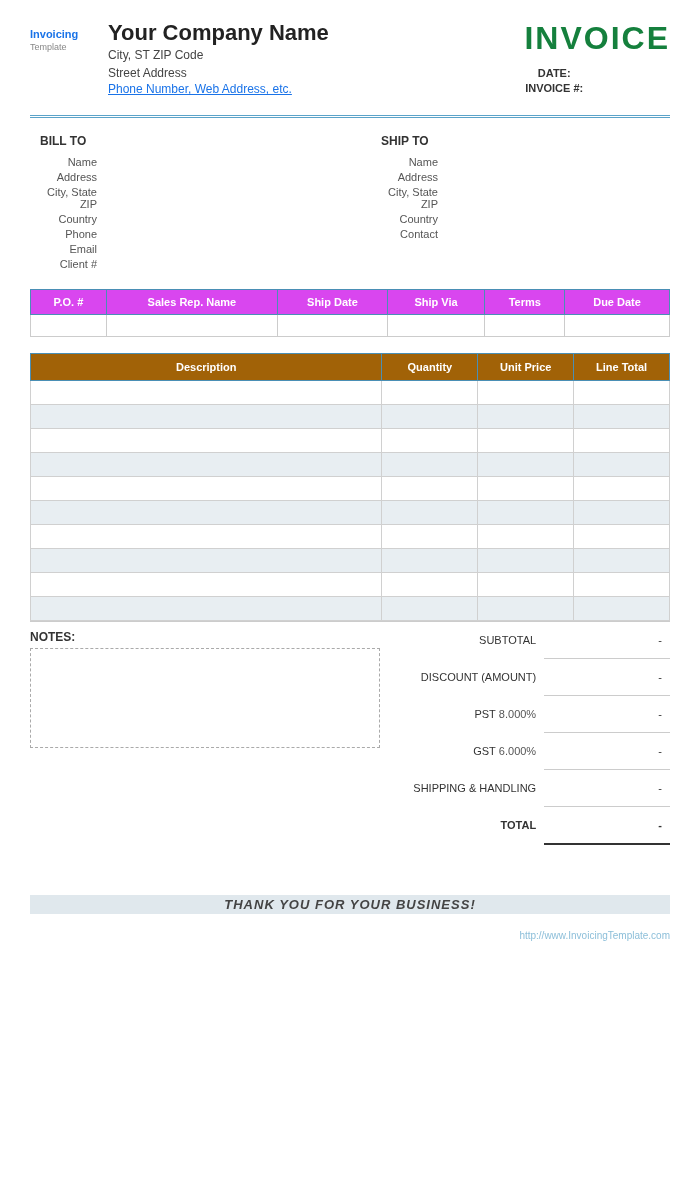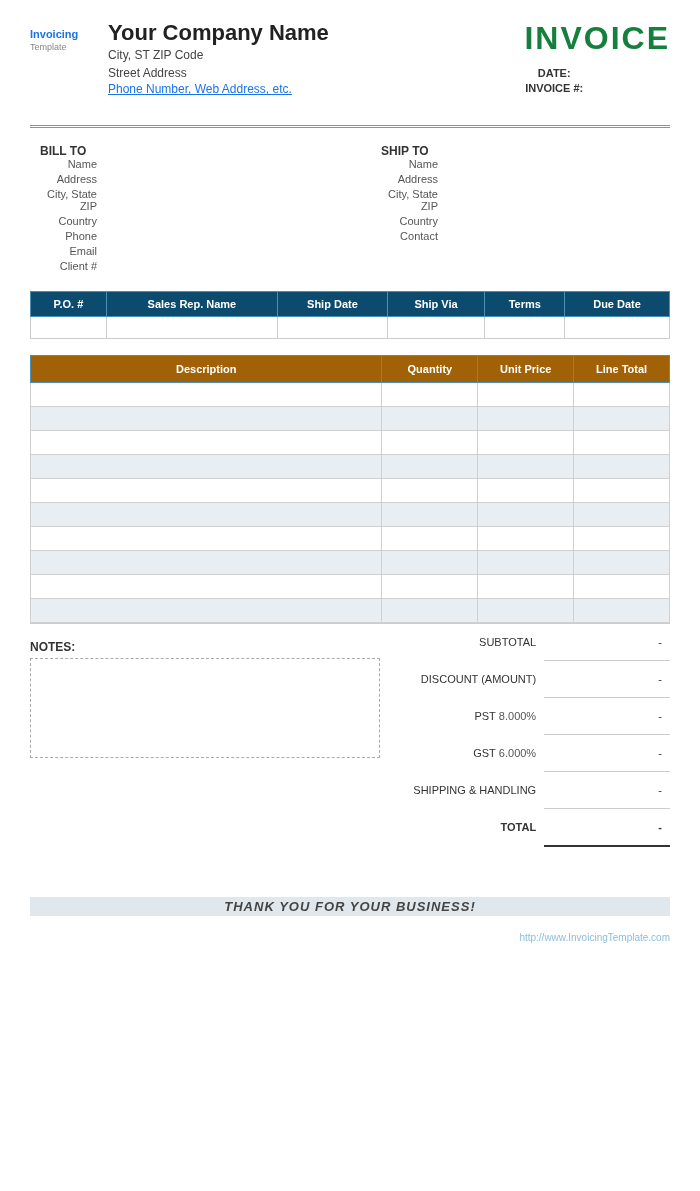--- a/index.html
+++ b/index.html
@@ -11,21 +11,21 @@
       width: 700px;
       min-height: 1191px;
       padding: 20px 30px;
     }
 
     
     .header {
       display: flex;
       justify-content: space-between;
       align-items: flex-start;
-      margin-bottom: 28px;
+      margin-bottom: 18px;
     }
     .header-left {
       display: flex;
       align-items: flex-start;
       gap: 8px;
     }
     .logo {
       width: 70px;
       height: 40px;
       flex-shrink: 0;
@@ -92,21 +92,21 @@
       margin-bottom: 16px;
       padding: 0 10px;
     }
     .address-block {
       width: 45%;
     }
     .address-block h3 {
       font-size: 12px;
       font-weight: bold;
       color: #333;
-      margin-bottom: 0;
+      margin-bottom: 8px;
     }
     .address-row {
       display: flex;
       margin-bottom: 3px;
     }
     .address-label {
       font-size: 11px;
       color: #555;
       width: 65px;
       text-align: right;
@@ -117,21 +117,21 @@
       color: #333;
     }
 
     
     .info-table {
       width: 100%;
       border-collapse: collapse;
       margin-bottom: 16px;
     }
     .info-table th {
-      background-color: #0c4a6e;
+      background-color: #d946ef;
       color: #fff;
       font-size: 11px;
       font-weight: bold;
       padding: 6px 8px;
       text-align: center;
       border: 1px solid #4a8fb5;
     }
     .info-table td {
       border: 1px solid #ccc;
       padding: 6px 8px;
@@ -182,21 +182,21 @@
     
     .totals-section {
       display: flex;
       justify-content: space-between;
       align-items: flex-start;
       margin-top: 0;
       border-top: 1px solid #ccc;
     }
     .notes-area {
       width: 48%;
-      padding: 16px 0;
+      padding: 8px 0;
     }
     .notes-label {
       font-size: 12px;
       font-weight: bold;
       color: #333;
       margin-bottom: 4px;
     }
     .notes-box {
       border: 1px dashed #aaa;
       width: 350px;

